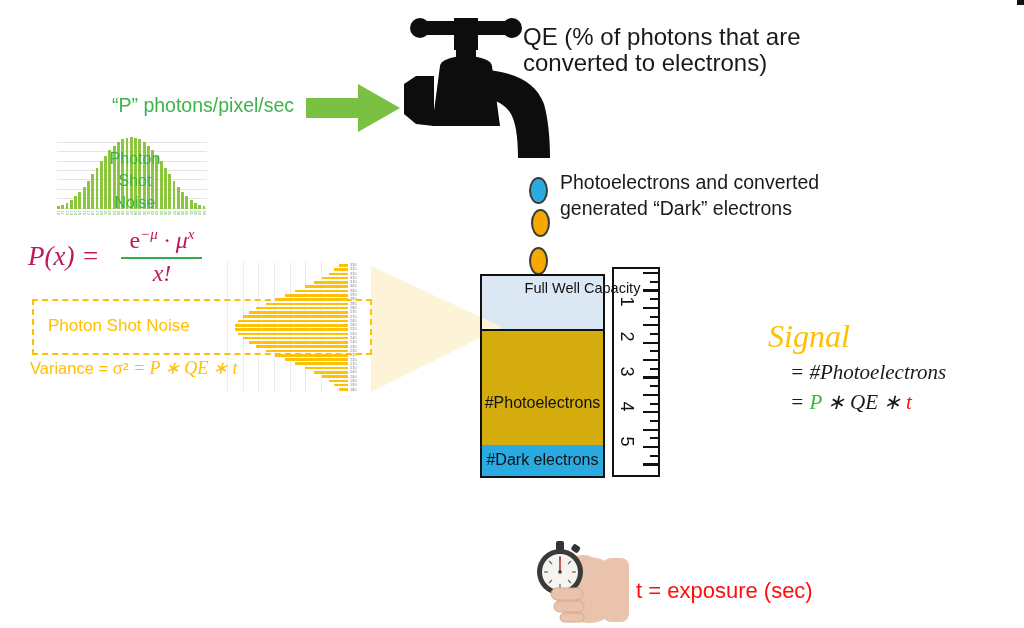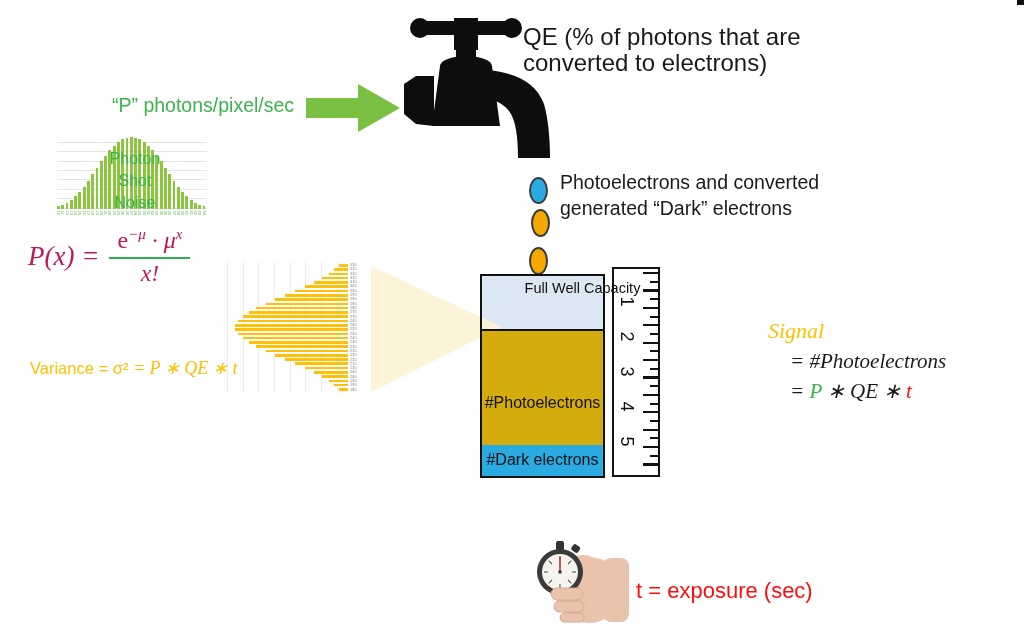--- a/index.html
+++ b/index.html
@@ -18,21 +18,21 @@
     display:flex;align-items:flex-end;gap:1.4px;}
   .gbar{width:2.9px;background:#8CC63F;flex:none;}
   .ghist-labels{left:57px;top:210px;width:150px;z-index:2;display:flex;gap:1.4px;}
   .glab{width:2.9px;font-size:4px;color:#4CB848;transform:rotate(90deg);flex:none;line-height:4px;}
   .ghist-overlay{left:88px;top:148px;width:94px;z-index:3;text-align:center;
     font-size:16px;line-height:22px;font-weight:500;color:#3BB44A;}
   
   .poisson{left:28px;top:226px;z-index:2;display:flex;align-items:center;gap:10px;
     font-family:"Liberation Serif",serif;font-style:italic;color:#be185d;}
   .poisson .lhs{font-size:27px;}
-  .frac{display:inline-flex;flex-direction:column;align-items:center;}
+  .frac{display:inline-flex;flex-direction:column;align-items:center;margin-left:12px;}
   .frac .num{font-size:24px;padding:0 8px 3px 8px;white-space:nowrap;}
   .frac .num .rm{font-style:normal;}
   .frac .num sup{font-size:15px;}
   .frac .den{border-top:2px solid #2EAD51;width:100%;text-align:center;font-size:24px;padding-top:1px;}
   
   .shot-box{left:32px;top:299px;width:336px;height:52px;border:2px dashed #FFC000;z-index:4;}
   .shot-box-label{position:absolute;left:14px;top:15px;font-size:17px;color:#FFC000;}
   .variance{left:30px;top:357px;z-index:2;font-size:16.5px;color:#FFC000;}
   .variance .math{font-family:"Liberation Serif",serif;font-style:italic;font-size:18px;}
   
@@ -60,21 +60,21 @@
   .ruler{left:612px;top:267px;width:44px;height:206px;background:#fff;border:2.5px solid #111;z-index:2;}
   .rtick{position:absolute;right:0;height:2.2px;background:#111;}
   .rnum{position:absolute;left:7px;font-size:18px;color:#111;transform:rotate(90deg);}
   
   .drop{border:2px solid #3a3a3a;border-radius:50%;z-index:2;}
   .drop-blue{left:529px;top:177px;width:15px;height:23px;background:#29ABE2;}
   .drop-y1{left:531px;top:209px;width:15px;height:24px;background:#F5A800;}
   .drop-y2{left:529px;top:247px;width:15px;height:24px;background:#F5A800;}
   
   .signal{left:763px;top:318px;z-index:2;font-family:"Liberation Serif",serif;font-style:italic;}
-  .sig-title{font-size:22px;color:#FFC000;margin-left:5px;}
+  .sig-title{font-size:32px;color:#FFC000;margin-left:5px;}
   .sig-line{font-size:21px;color:#1a1a1a;margin-left:27px;margin-top:5px;white-space:nowrap;}
   .sig-p{color:#3BB44A;}
   .sig-t{color:#FF0C0C;}
   
   .corner-mark{left:1017px;top:0;width:7px;height:5px;background:#111;z-index:5;}
   svg{display:block;}
 </style>
 </head>
 <body>
 
@@ -187,20 +187,23 @@
   </div>
 
   <div class="abs poisson">
     <span class="lhs">P(x) =</span>
     <span class="frac">
       <span class="num"><span class="rm">e</span><sup>−μ</sup><span> · </span><span>μ</span><sup>x</sup></span>
       <span class="den">x!</span>
     </span>
   </div>
 
+  <div class="abs shot-box">
+    <div class="shot-box-label">Photon Shot Noise</div>
+  </div>
 
   <div class="abs variance"><span>Variance = σ² </span><span class="math">= P ∗ QE ∗ t</span></div>
 
   <div class="abs yhist-grid"></div>
   <div class="abs yhist-bars">
       <div class="ybar" style="width: 9.04px;"></div>
       <div class="ybar" style="width: 13.56px;"></div>
       <div class="ybar" style="width: 19.21px;"></div>
       <div class="ybar" style="width: 25.99px;"></div>
       <div class="ybar" style="width: 33.9px;"></div>

